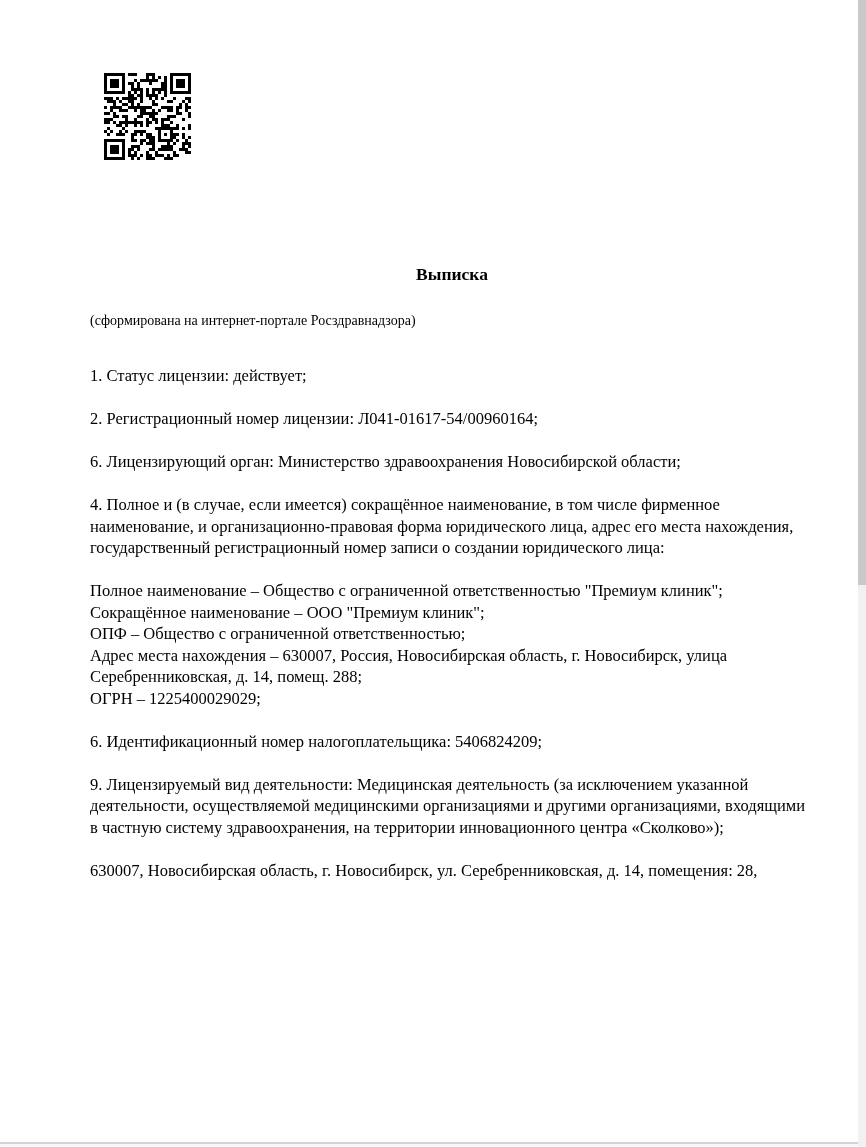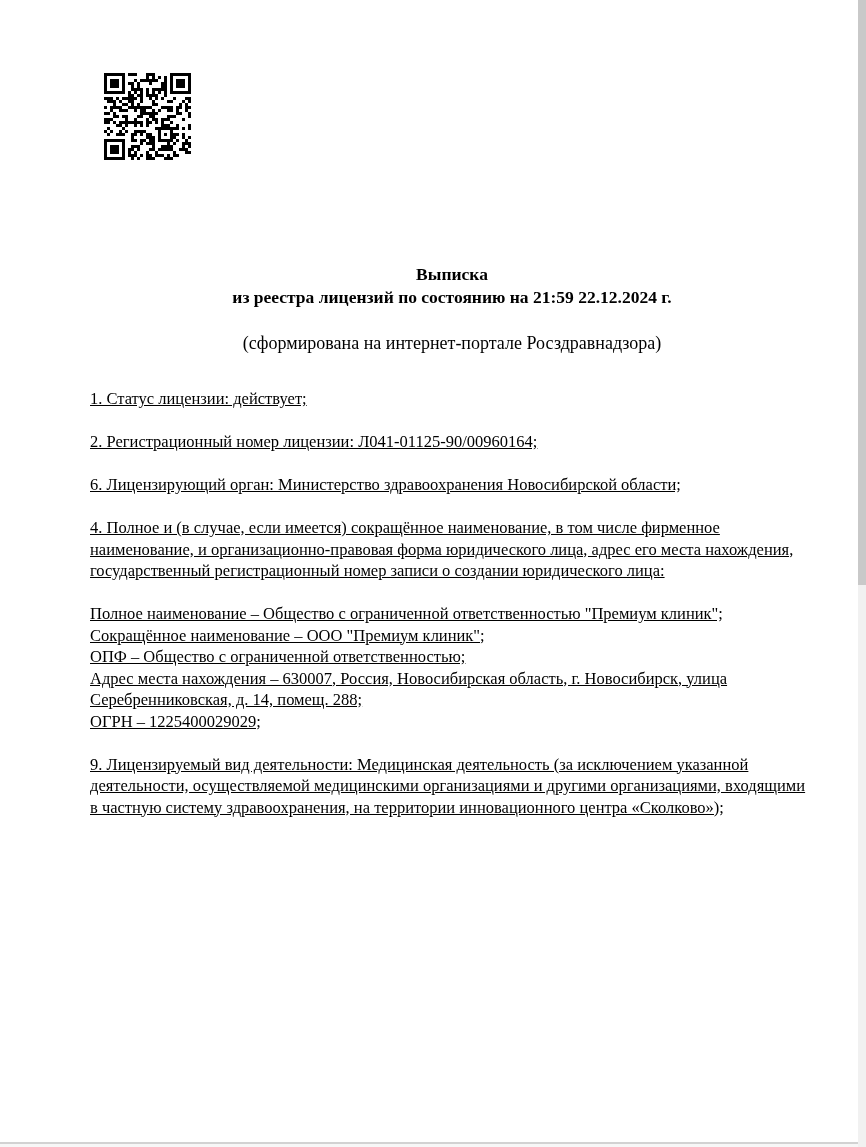--- a/index.html
+++ b/index.html
@@ -30,25 +30,25 @@
     margin-top: 33px;
   }
   .title {
     text-align: center;
     font-weight: bold;
     font-size: 17.5px;
     line-height: 23px;
   }
   .note {
     margin-top: 26px;
-    text-align: center;
-    font-size: 18px;
+    text-align: left;
+    font-size: 14px;
     line-height: 17px;
   }
-  .paragraphs p { margin-top: 21.5px; text-decoration: underline; }
+  .paragraphs p { margin-top: 21.5px; }
   .paragraphs p.first { margin-top: 36px; }
   .multiline { white-space: pre-line; }
   .page-bottom-edge {
     position: absolute; left: 0; top: 1142px;
     width: 858px; height: 2px;
     background: #d2d2d2;
   }
   .below-page {
     position: absolute; left: 0; top: 1144px;
     width: 858px; height: 3px;
@@ -474,36 +474,37 @@
         <rect x="45" y="84" width="3" height="3"></rect>
         <rect x="48" y="84" width="3" height="3"></rect>
         <rect x="60" y="84" width="3" height="3"></rect>
         <rect x="63" y="84" width="3" height="3"></rect>
         <rect x="66" y="84" width="3" height="3"></rect>
       </svg></div>
 
   <div class="content">
     <div class="title">
       <div>Выписка</div>
-      <div>из реестра лицензий по состоянию на 21:59 22.12.2024 г.</div>
     </div>
 
     <div class="note">(сформирована на интернет-портале Росздравнадзора)</div>
 
     <div class="paragraphs">
       <p class="first">1. Статус лицензии: действует;</p>
-      <p>2. Регистрационный номер лицензии: Л041-01125-90/00960164;</p>
+      <p>2. Регистрационный номер лицензии: Л041-01617-54/00960164;</p>
       <p>6. Лицензирующий орган: Министерство здравоохранения Новосибирской области;</p>
       <p>4. Полное и (в случае, если имеется) сокращённое наименование, в том числе фирменное наименование, и организационно-правовая форма юридического лица, адрес его места нахождения, государственный регистрационный номер записи о создании юридического лица:</p>
       <p class="multiline">Полное наименование – Общество с ограниченной ответственностью "Премиум клиник";
 Сокращённое наименование – ООО "Премиум клиник";
 ОПФ – Общество с ограниченной ответственностью;
 Адрес места нахождения – 630007, Россия, Новосибирская область, г. Новосибирск, улица Серебренниковская, д. 14, помещ. 288;
 ОГРН – 1225400029029;</p>
+      <p>6. Идентификационный номер налогоплательщика: 5406824209;</p>
       <p>9. Лицензируемый вид деятельности: Медицинская деятельность (за исключением указанной деятельности, осуществляемой медицинскими организациями и другими организациями, входящими в частную систему здравоохранения, на территории инновационного центра «Сколково»);</p>
+      <p>630007, Новосибирская область, г. Новосибирск, ул. Серебренниковская, д. 14, помещения: 28,</p>
     </div>
   </div>
 
   <div class="page-bottom-edge"></div>
   <div class="below-page"></div>
 </div>
 
 <div class="scrollbar">
   <div class="scrollbar-thumb"></div>
 </div>

